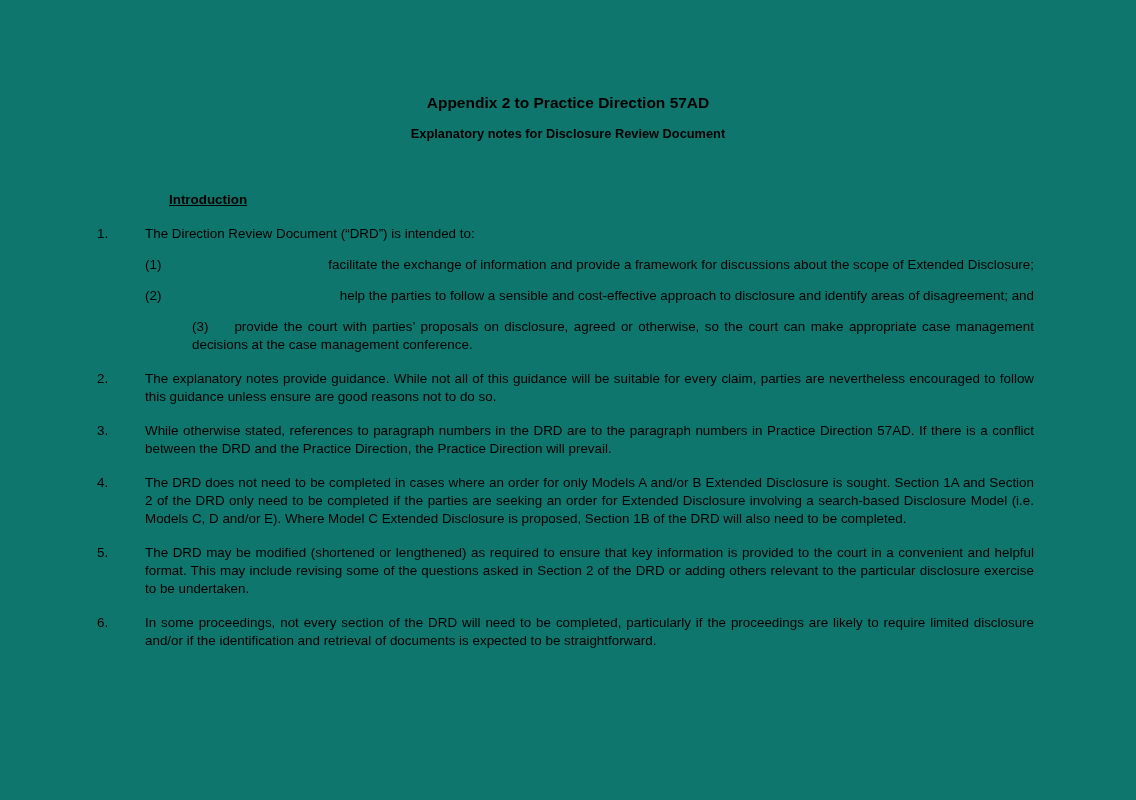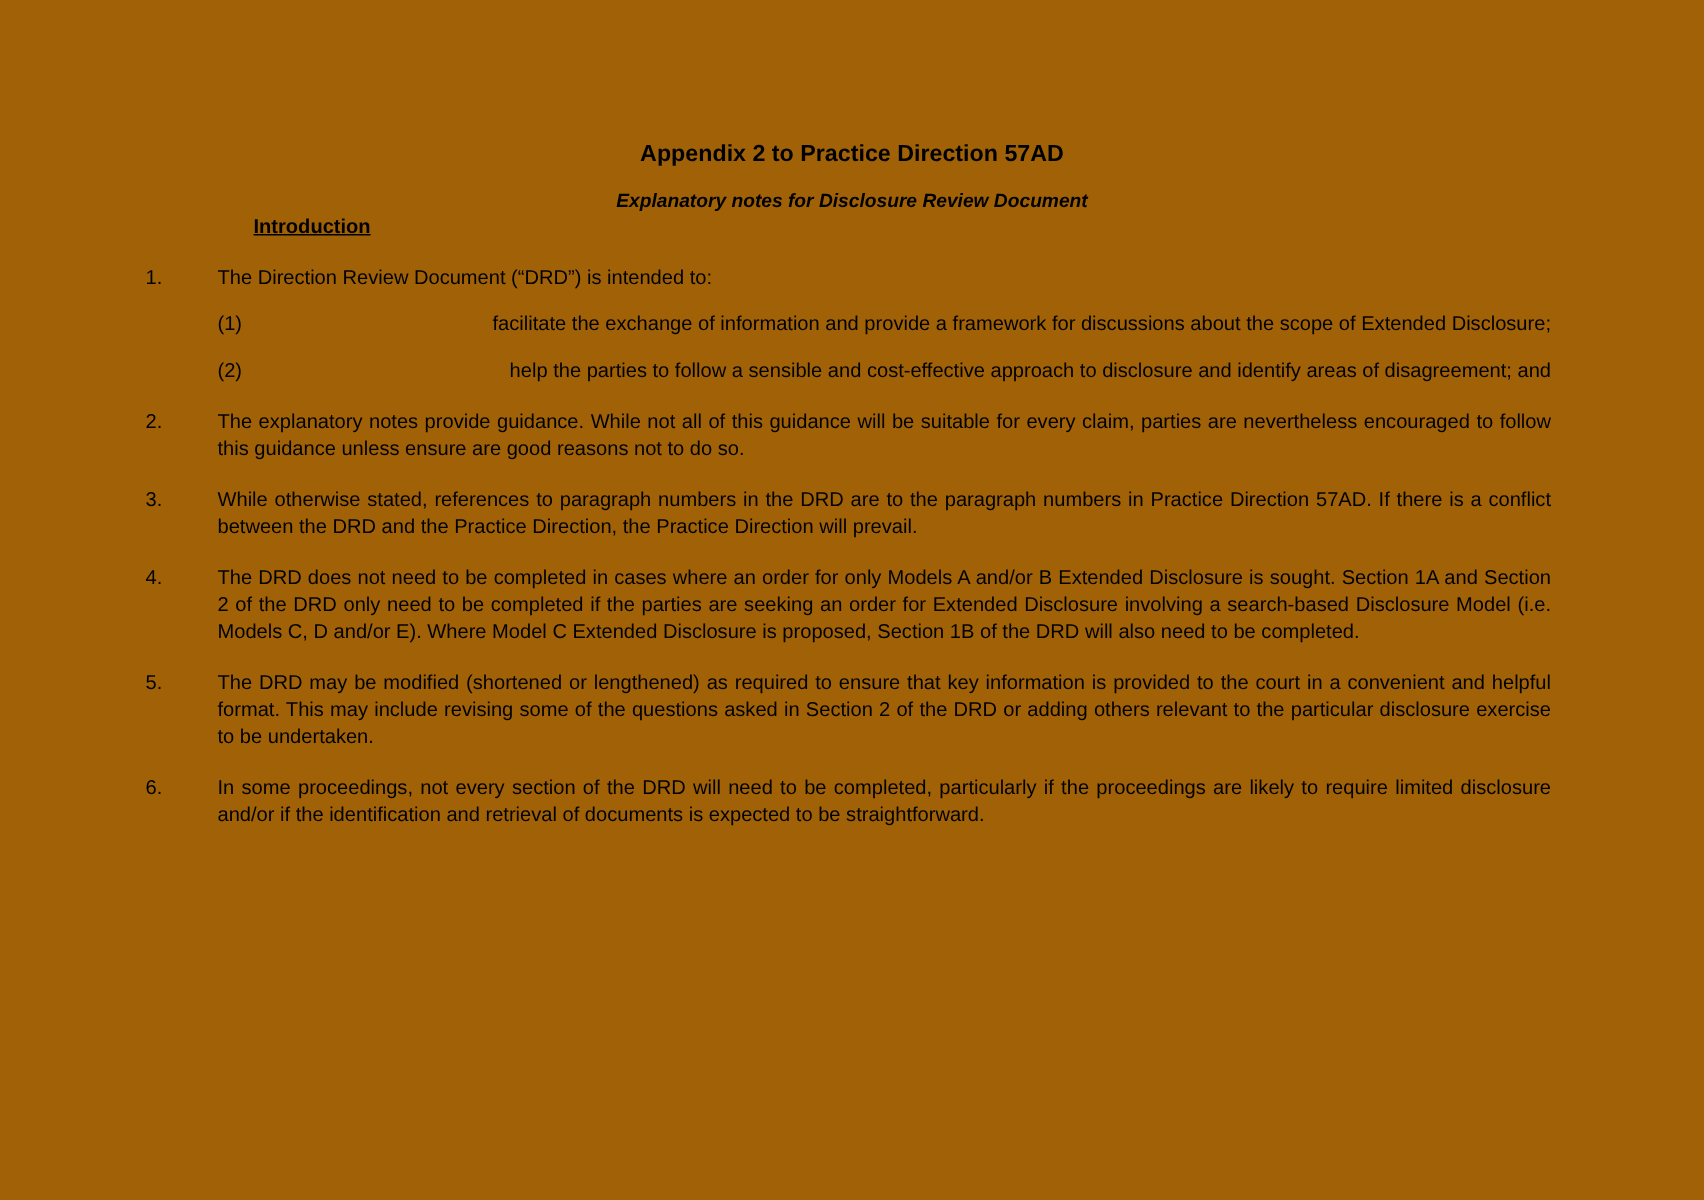--- a/index.html
+++ b/index.html
@@ -1,48 +1,48 @@
 <!DOCTYPE html>
 <html><head>
 <meta charset="utf-8">
 <style>
   * { margin: 0; padding: 0; box-sizing: border-box; }
   html, body { background: #ffffff; }
   .page {
     width: 1136px;
     height: 800px;
-    background: #a16207;
+    background: #0f766e;
     color: #000000;
     font-family: "Liberation Sans", sans-serif;
     overflow: hidden;
     position: relative;
   }
   .doc-title {
     padding-top: 93px;
     text-align: center;
     font-size: 15.5px;
     font-weight: 700;
     line-height: 19px;
   }
   .doc-subtitle {
     margin-top: 13px;
     text-align: center;
     font-size: 12.8px;
     font-weight: 700;
     line-height: 17px;
-    font-style: italic;
   }
   .content {
     margin-left: 97px;
     width: 937px;
     font-size: 13.4px;
     line-height: 18px;
   }
   .section-heading {
     margin-left: 48px;
+    margin-top: 49px;
     font-weight: 700;
     text-decoration: underline;
     padding-left: 24px;
   }
   .para {
     position: relative;
     margin-top: 16px;
   }
   .para-num {
     position: absolute;
@@ -98,20 +98,23 @@
     <div class="subitem">
       <span class="subitem-num">(1)</span>
       <div class="subitem-body">facilitate the exchange of information and provide a framework for discussions about the scope of Extended Disclosure;</div>
     </div>
 
     <div class="subitem">
       <span class="subitem-num">(2)</span>
       <div class="subitem-body">help the parties to follow a sensible and cost-effective approach to disclosure and identify areas of disagreement; and</div>
     </div>
 
+    <div class="subitem-deep">
+      <span>(3)</span><span class="tab-gap"></span><span>provide the court with parties’ proposals on disclosure, agreed or otherwise, so the court can make appropriate case management decisions at the case management conference.</span>
+    </div>
 
     <div class="para">
       <span class="para-num">2.</span>
       <div class="para-body">The explanatory notes provide guidance. While not all of this guidance will be suitable for every claim, parties are nevertheless encouraged to follow this guidance unless ensure are good reasons not to do so.</div>
     </div>
 
     <div class="para">
       <span class="para-num">3.</span>
       <div class="para-body">While otherwise stated, references to paragraph numbers in the DRD are to the paragraph numbers in Practice Direction 57AD. If there is a conflict between the DRD and the Practice Direction, the Practice Direction will prevail.</div>
     </div>

